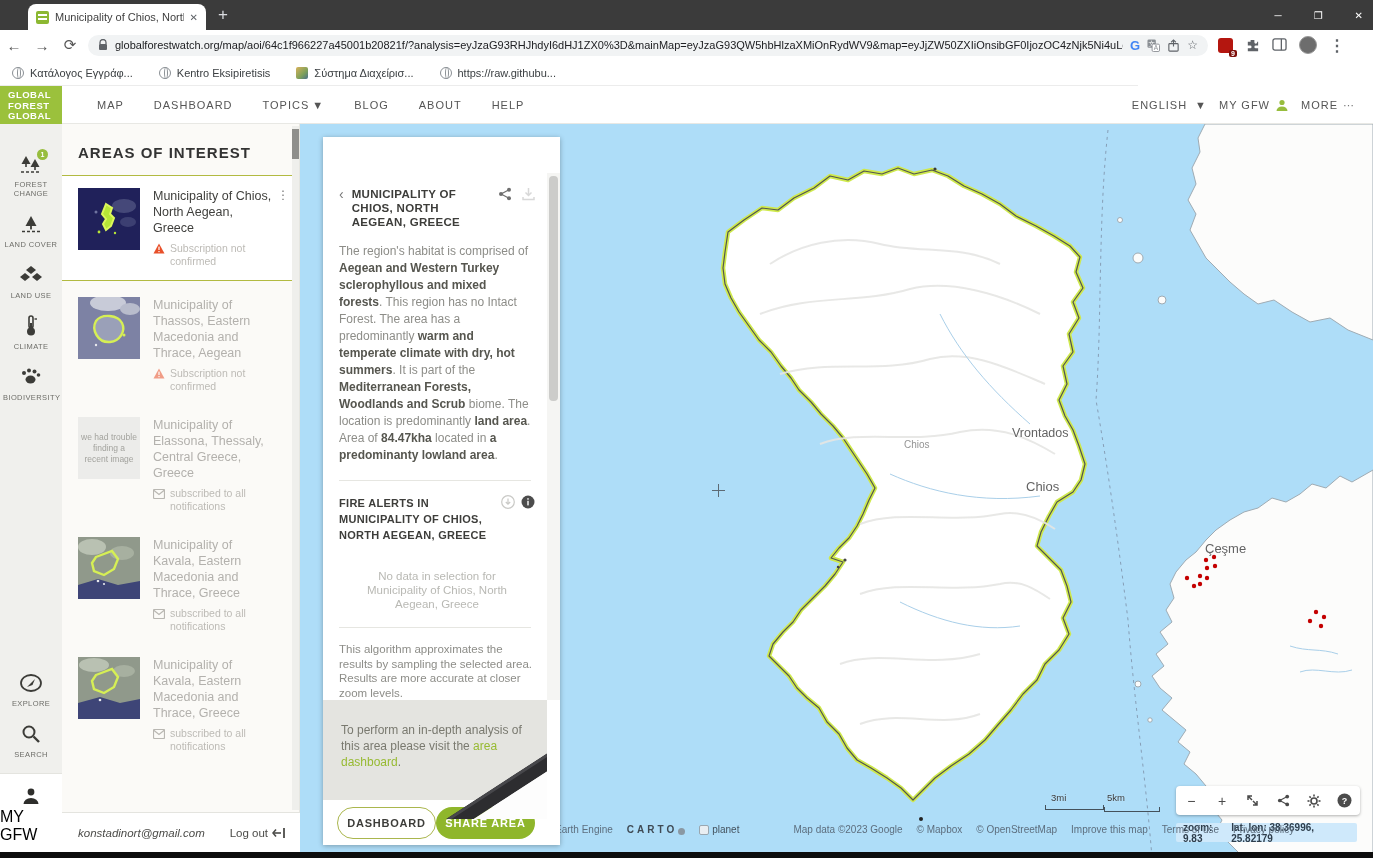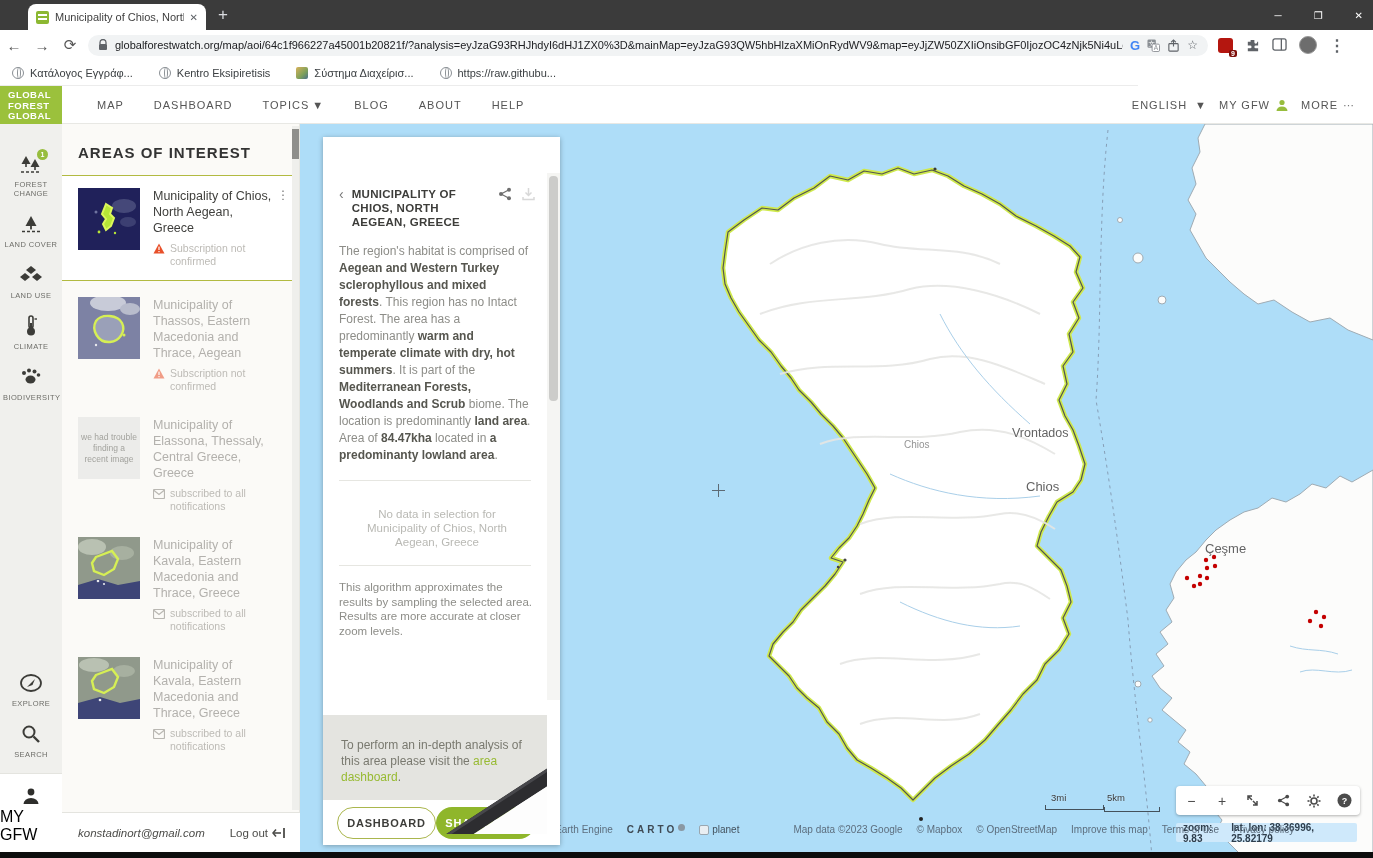--- a/index.html
+++ b/index.html
@@ -84,21 +84,21 @@
   #scalebar .sl { position:absolute; top:0; text-shadow:0 0 2px #cfe9fb; }
   .br { position:absolute; top:13px; height:5px; border-left:1px solid #44515b; border-right:1px solid #44515b; border-bottom:1px solid #44515b; }
 
   
   #mapcontrols { position:absolute; left:876px; top:662px; width:184px; height:29px; background:#fff; border-radius:4px; box-shadow:0 1px 3px rgba(0,0,0,.3); display:flex; align-items:center; justify-content:space-around; }
   #mapcontrols .mc { color:#4a4a4a; font-size:14px; line-height:14px; display:flex; align-items:center; justify-content:center; width:20px; height:20px; }
   #statusbar { position:absolute; left:876px; top:699px; width:181px; height:19px; background:#cfe9fb; border-radius:2px; display:flex; align-items:center; justify-content:space-between; padding:0 7px; font-size:10px; font-weight:bold; color:#2e3e4c; }
 
   
   #attrib { position:absolute; left:255px; top:700px; width:620px; display:flex; align-items:center; gap:14px; font-size:10px; color:#5d6e7e; white-space:nowrap; }
-  #attrib .carto { font-weight:bold; letter-spacing:3px; color:#3f4a54; display:flex; align-items:flex-start; }
+  #attrib .carto { font-weight:bold; letter-spacing:3px; color:#3f4a54; display:flex; align-items:flex-end; }
   #attrib .carto i { width:7px; height:7px; border-radius:50%; background:#8a98a3; display:inline-block; margin-left:1px; }
   #attrib .planet { display:flex; align-items:center; gap:3px; color:#44525e; }
   #attrib .planet i { width:10px; height:10px; background:#e9eef2; border:1px solid #9aa7b0; border-radius:2px; display:inline-block; }
 
   
   #apanel { position:absolute; left:23px; top:13px; width:237px; height:708px; box-shadow:0 1px 5px rgba(0,0,0,.3); background:#fff; }
   #ptabs { display:flex; height:36px; }
   .ptab { flex:1; display:flex; align-items:center; justify-content:center; gap:7px; font-size:11px; letter-spacing:.8px; color:#555; background:#e9e9e6; }
   .ptab.active { background:#fff; color:#333; font-weight:bold; }
   #pscroll { position:absolute; right:0; top:36px; width:13px; height:527px; background:#f5f5f3; }
@@ -109,21 +109,21 @@
   .ptitle { font-size:11.5px; font-weight:bold; color:#3d3d3a; line-height:14px; letter-spacing:.3px; width:132px; }
   .phicons { margin-left:auto; display:flex; gap:10px; align-items:flex-start; }
   .pdesc { margin-top:14px; font-size:12px; line-height:17px; color:#8d8d88; width:192px; }
   .pdesc b { color:#56564f; }
   .pdivider { border-top:1px solid #e6e6e1; margin:16px 0 14px; width:192px; }
   .firehead { display:flex; width:196px; }
   .firetitle { font-size:11px; font-weight:bold; color:#3d3d3a; line-height:16px; letter-spacing:.3px; width:150px; }
   .fireicons { margin-left:auto; display:flex; gap:6px; }
   .nodata { margin:26px auto 10px; width:160px; text-align:center; font-size:11.5px; line-height:14px; color:#b9b9b4; }
   .disclaimer { font-size:11.5px; line-height:14.5px; color:#8d8d88; width:196px; }
-  #ppromo { position:absolute; left:0; top:563px; width:224px; height:119px; background:#e4e4e0; overflow:hidden; padding:22px 20px 0 18px;margin-top:15px; }
+  #ppromo { position:absolute; left:0; top:563px; width:224px; height:119px; background:#e4e4e0; overflow:hidden; padding:22px 20px 0 18px; }
   #ppromo .ptext { font-size:12px; line-height:16px; color:#79796f; position:relative; z-index:2; }
   #ppromo .plink { color:#97ba32; }
   .laptop { position:absolute; right:-36px; bottom:-30px; width:150px; height:64px; transform:rotate(-33deg); z-index:1; }
   .laptop .band { height:15px; background:#2d2d30; border-radius:2px; box-shadow:inset 0 3px 0 #47474b; }
   .laptop .body2 { height:49px; background:#fdfdfd; }
   #pbuttons { position:absolute; left:0; top:663px; width:224px; height:45px; background:#fff; display:flex; align-items:center; justify-content:space-between; padding:0 12px 0 14px; }
   .btn { height:32px; border-radius:16px; display:flex; align-items:center; justify-content:center; font-size:11px; font-weight:bold; letter-spacing:.8px; }
   .btn-outline { width:100px; border:1.5px solid #aab64d; color:#3d3d3a; background:#fff; }
   .btn-green { width:100px; background:#8fb62b; color:#fff; }
 
@@ -612,20 +612,34 @@
                 <path d="M6.5 1 V8 M3.5 5.5 L6.5 8.5 L9.5 5.5" fill="none" stroke="#aaa" stroke-width="1.5"></path>
                 <path d="M1 10 V12.5 H12 V10" fill="none" stroke="#aaa" stroke-width="1.5"></path>
               </svg>
           </span>
         </div>
 
         <p class="pdesc"><span>The region's habitat is comprised of </span><b>Aegean and Western Turkey sclerophyllous and mixed forests</b><span>. This region has no Intact Forest. The area has a predominantly </span><b>warm and temperate climate with dry, hot summers</b><span>. It is part of the </span><b>Mediterranean Forests, Woodlands and Scrub</b><span> biome. The location is predominantly </span><b>land area</b><span>. Area of </span><b>84.47kha</b><span> located in </span><b>a predominanty lowland area</b><span>.</span></p>
 
         <div class="pdivider"></div>
 
+        <div class="firehead">
+          <span class="firetitle">FIRE ALERTS IN MUNICIPALITY OF CHIOS, NORTH AEGEAN, GREECE</span>
+          <span class="fireicons">
+            <svg width="14" height="14" viewBox="0 0 14 14">
+                <circle cx="7" cy="7" r="6.3" fill="none" stroke="#c9c9c6" stroke-width="1.2"></circle>
+                <path d="M7 3.5 V9 M4.8 7 L7 9.2 L9.2 7" fill="none" stroke="#c9c9c6" stroke-width="1.2"></path>
+              </svg>
+            <svg width="14" height="14" viewBox="0 0 14 14">
+                <circle cx="7" cy="7" r="6.5" fill="#4c4c4c"></circle>
+                <rect x="6.3" y="5.8" width="1.4" height="4.6" fill="#fff"></rect>
+                <rect x="6.3" y="3.2" width="1.4" height="1.5" fill="#fff"></rect>
+              </svg>
+          </span>
+        </div>
 
         <div class="nodata">No data in selection for Municipality of Chios, North Aegean, Greece</div>
 
         <div class="pdivider"></div>
 
         <div class="disclaimer">This algorithm approximates the results by sampling the selected area. Results are more accurate at closer zoom levels.</div>
       </div>
 
       <div id="pscroll">
           <div class="pthumb"></div>

